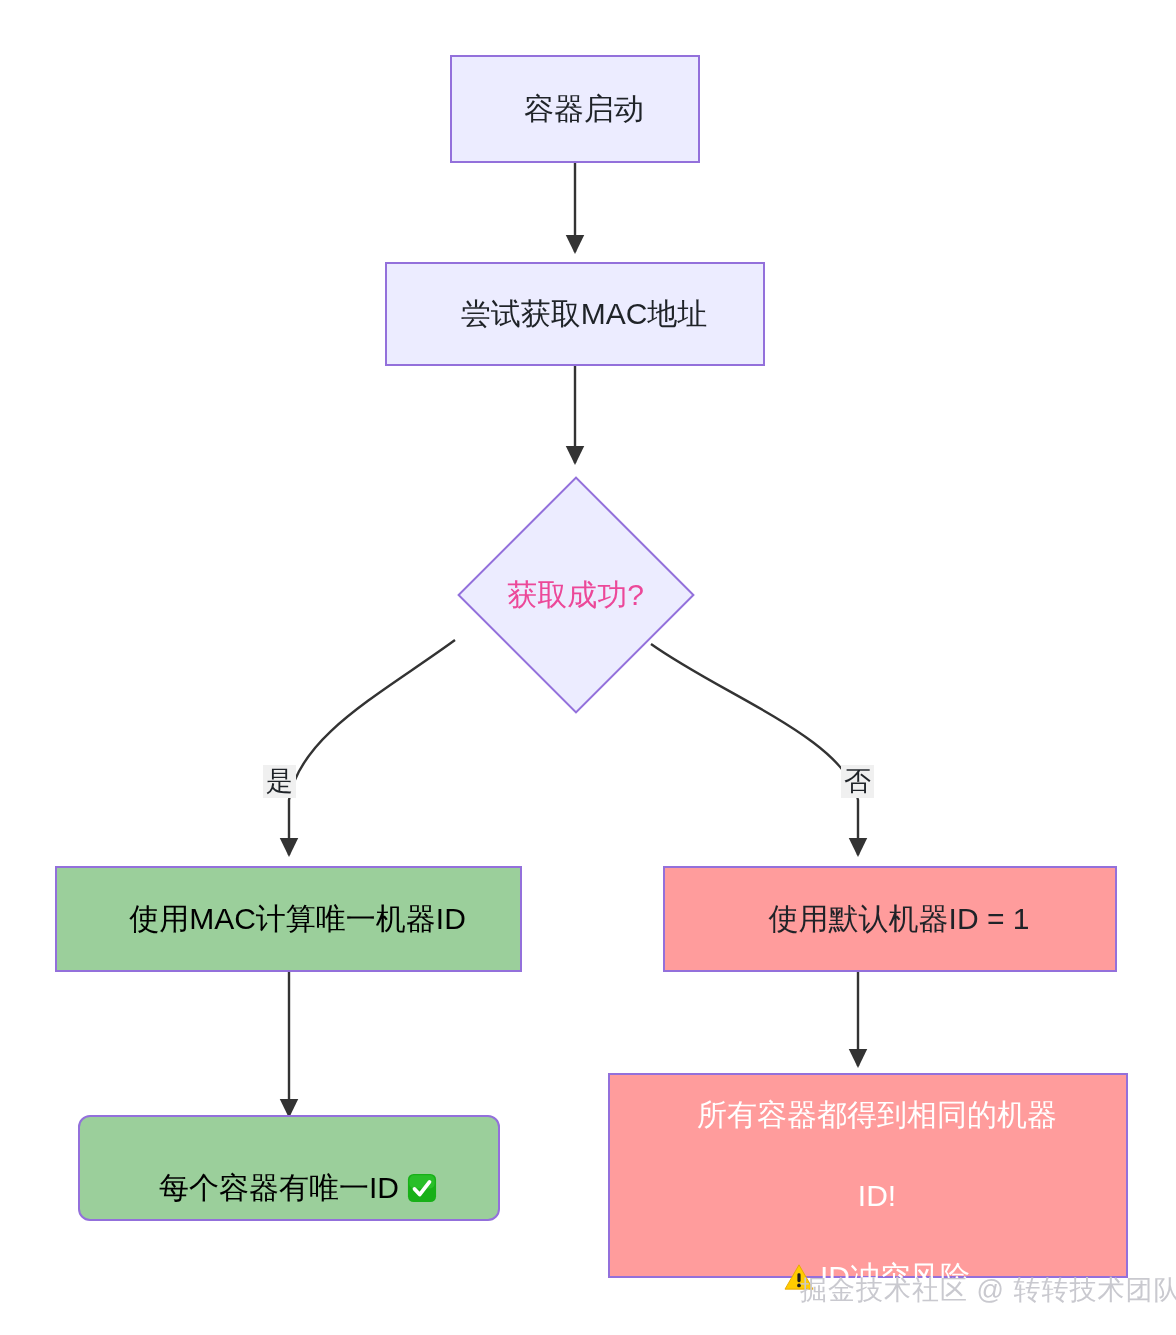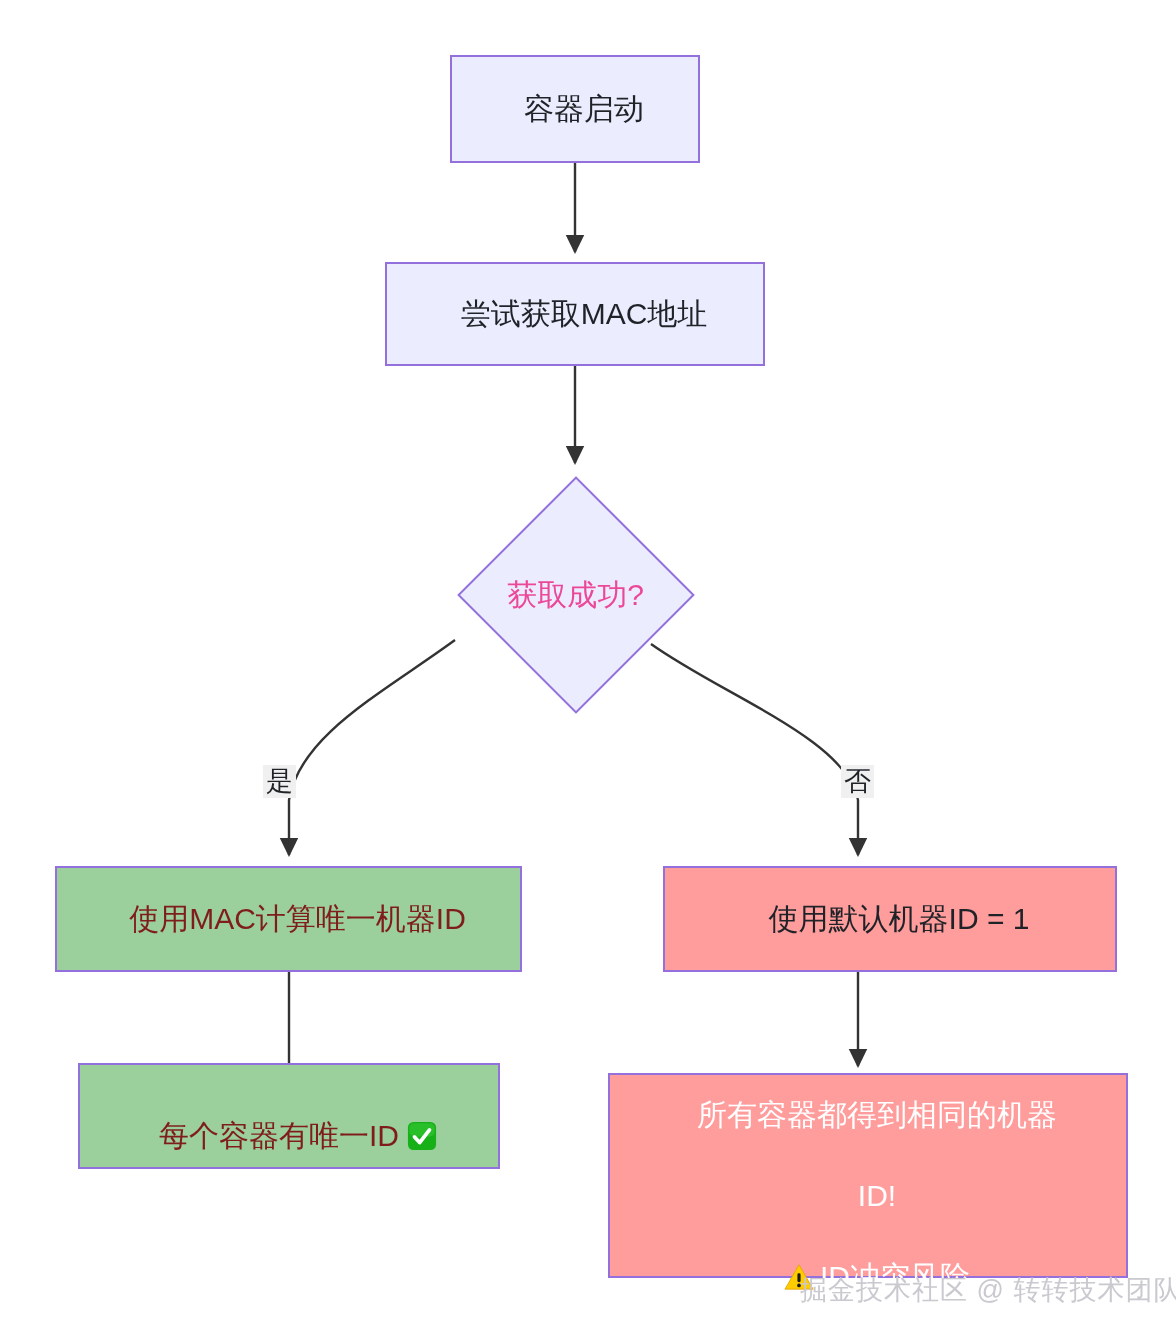--- a/index.html
+++ b/index.html
@@ -36,21 +36,21 @@
     line-height: 1.35;
     padding-left: 18px;
   }
   .node-process {
     background: #ECECFF;
     color: #1f2328;
     font-size: 30px;
   }
   .node-success {
     background: #9BCF9B;
-    color: #7f1d1d;
+    color: #000000;
     font-size: 30px;
   }
   .node-danger {
     background: #FF9C9C;
     color: #ffffff;
     font-size: 30px;
   }
   .node-label {
     display: block;
     padding: 0 10px;
@@ -163,21 +163,21 @@
 
   <div class="node node-success" style="left:55px; top:866px; width:467px; height:106px;">
     <span class="node-label">使用MAC计算唯一机器ID</span>
   </div>
 
   <div class="node node-danger" style="left:663px; top:866px; width:454px; height:106px;
               color:#1f2328;">
     <span class="node-label">使用默认机器ID = 1</span>
   </div>
 
-  <div class="node node-success" style="left:78px; top:1063px; width:422px; height:106px;">
+  <div class="node node-success" style="left:78px; top:1115px; width:422px; height:106px;border-radius:12px;">
     <span class="node-label">
       <span>每个容器有唯一ID</span><svg class="icon-check" viewBox="0 0 32 32" xmlns="http://www.w3.org/2000/svg">
         <rect x="1" y="1" width="30" height="30" rx="6" ry="6" fill="#18B018"></rect>
         <rect x="2.5" y="2.5" width="27" height="14" rx="5" ry="5" fill="#39CC39" opacity="0.55"></rect>
         <path d="M8 17 L13.5 23 L24 9.5" stroke="#ffffff" stroke-width="4" fill="none" stroke-linecap="round" stroke-linejoin="round"></path>
       </svg>
     </span>
   </div>
 
   <div class="node node-danger" style="left:608px; top:1073px; width:520px; height:205px;">

